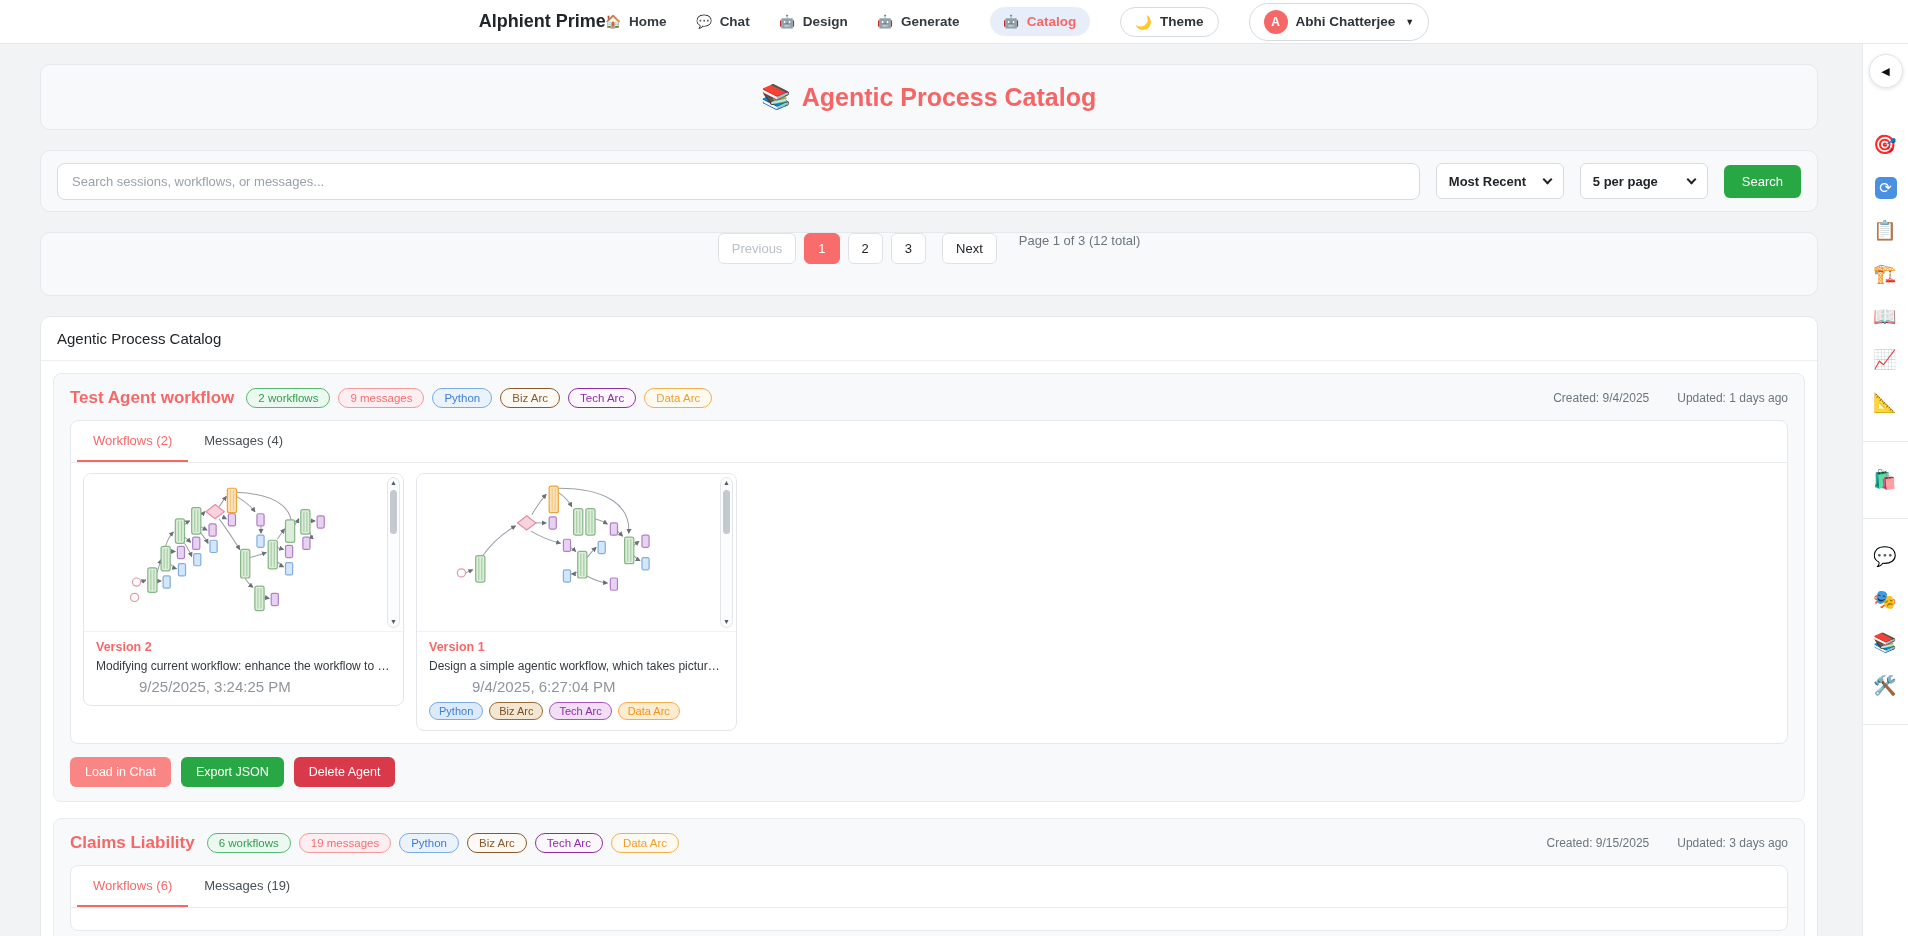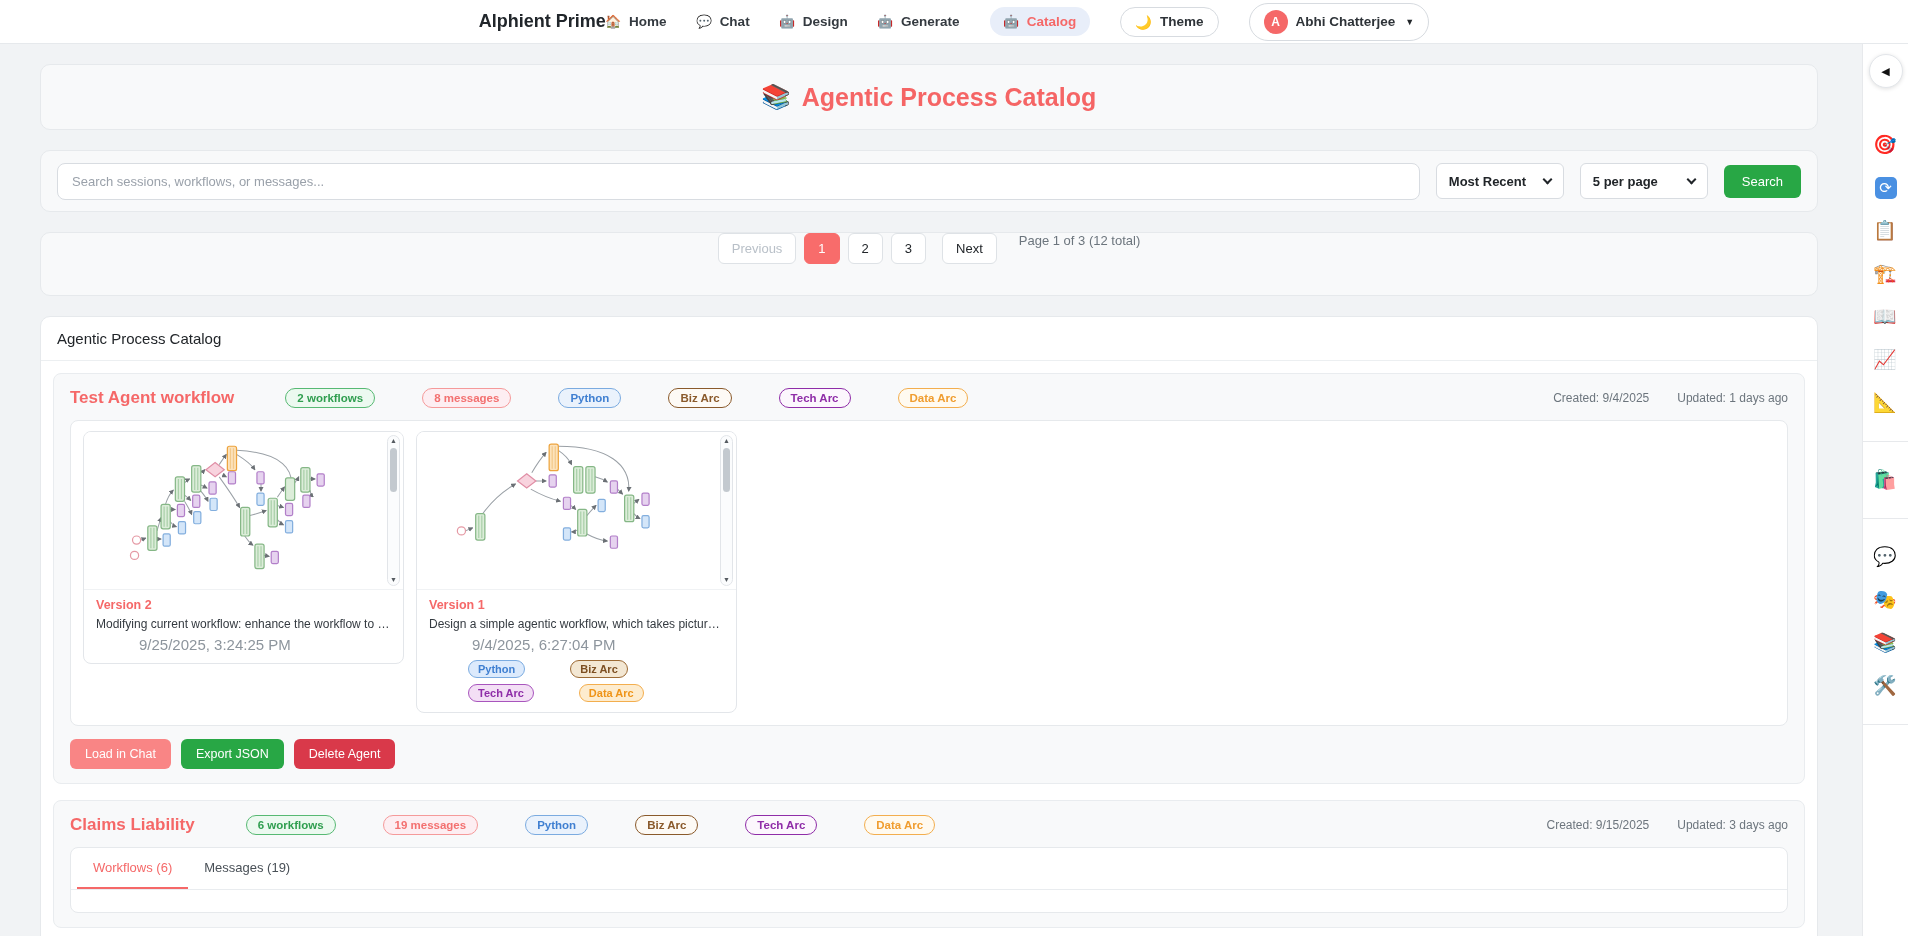--- a/index.html
+++ b/index.html
@@ -58,21 +58,21 @@
   .catalog { background:#fff; border:1px solid #e6e9ec; border-radius:10px; }
   .catalog-header { padding:13px 16px; font-size:15px; color:#212529; border-bottom:1px solid #eceff1; }
   .catalog-body { padding:12px; }
 
   .agent-card { background:#f8f9fa; border:1px solid #e9ecef; border-radius:8px;
     padding:14px 16px; margin-bottom:16px; }
   .agent-head { display:flex; align-items:center; gap:12px; }
   .agent-title { font-size:17px; font-weight:700; color:#f56868; white-space:nowrap; }
   .badges { display:flex; align-items:center; gap:8px; flex-wrap:wrap; }
   .badge { display:inline-block; padding:3px 11px; border-radius:999px; border:1.5px solid;
-    font-size:11.5px; font-weight:700; white-space:nowrap;margin-left:39px; }
+    font-size:11.5px; font-weight:400; white-space:nowrap; }
   .v-green  { color:#2f9e4f; border-color:#57b973; background:#ecf9f0; }
   .v-pink   { color:#f37070; border-color:#f59a9a; background:#fdeef2; }
   .v-blue   { color:#3f7fd1; border-color:#7babe0; background:#eaf2fc; }
   .v-brown  { color:#8a5a2b; border-color:#8a5a2b; background:#fdfaf5; }
   .v-purple { color:#8f2da8; border-color:#8f2da8; background:#fcf7fd; }
   .v-orange { color:#f09d2f; border-color:#f3ae4e; background:#fffaf0; }
   .v-blue-fill   { color:#3f7fd1; border-color:#7babe0; background:#dceafc; }
   .v-brown-fill  { color:#7d4f22; border-color:#9c6a35; background:#f3e7d3; }
   .v-purple-fill { color:#8f2da8; border-color:#a855bd; background:#f3dff5; }
   .v-orange-fill { color:#ef9418; border-color:#f3ae4e; background:#fdeccf; }
@@ -328,32 +328,36 @@
 
   <section class="catalog">
     <div class="catalog-header">Agentic Process Catalog</div>
     <div class="catalog-body">
 
       <article class="agent-card">
         <div class="agent-head">
           <h2 class="agent-title">Test Agent workflow</h2>
           <div class="badges">
                 <span class="badge v-green">2 workflows</span>
-                <span class="badge v-pink">8 messages</span>
+                <span class="badge v-pink">9 messages</span>
                 <span class="badge v-blue">Python</span>
                 <span class="badge v-brown">Biz Arc</span>
                 <span class="badge v-purple">Tech Arc</span>
                 <span class="badge v-orange">Data Arc</span>
               </div>
           <div class="agent-meta">
             <span>Created: 9/4/2025</span>
             <span>Updated: 1 days ago</span>
           </div>
         </div>
         <div class="inner-panel">
+          <div class="tabs">
+            <div class="tab active">Workflows (2)</div>
+            <div class="tab">Messages (4)</div>
+          </div>
           <div class="tab-content">
             <div class="wf-card">
               <div class="thumb">
                 <svg class="flow" viewBox="0 0 260 150" preserveAspectRatio="xMidYMid meet">
                       <use href="#flow-a"></use>
                     </svg>
                 <div class="thumb-scroll">
                   <span class="sc-arrow">▲</span>
                   <span class="sc-thumb"></span>
                   <span class="sc-arrow down">▼</span>

